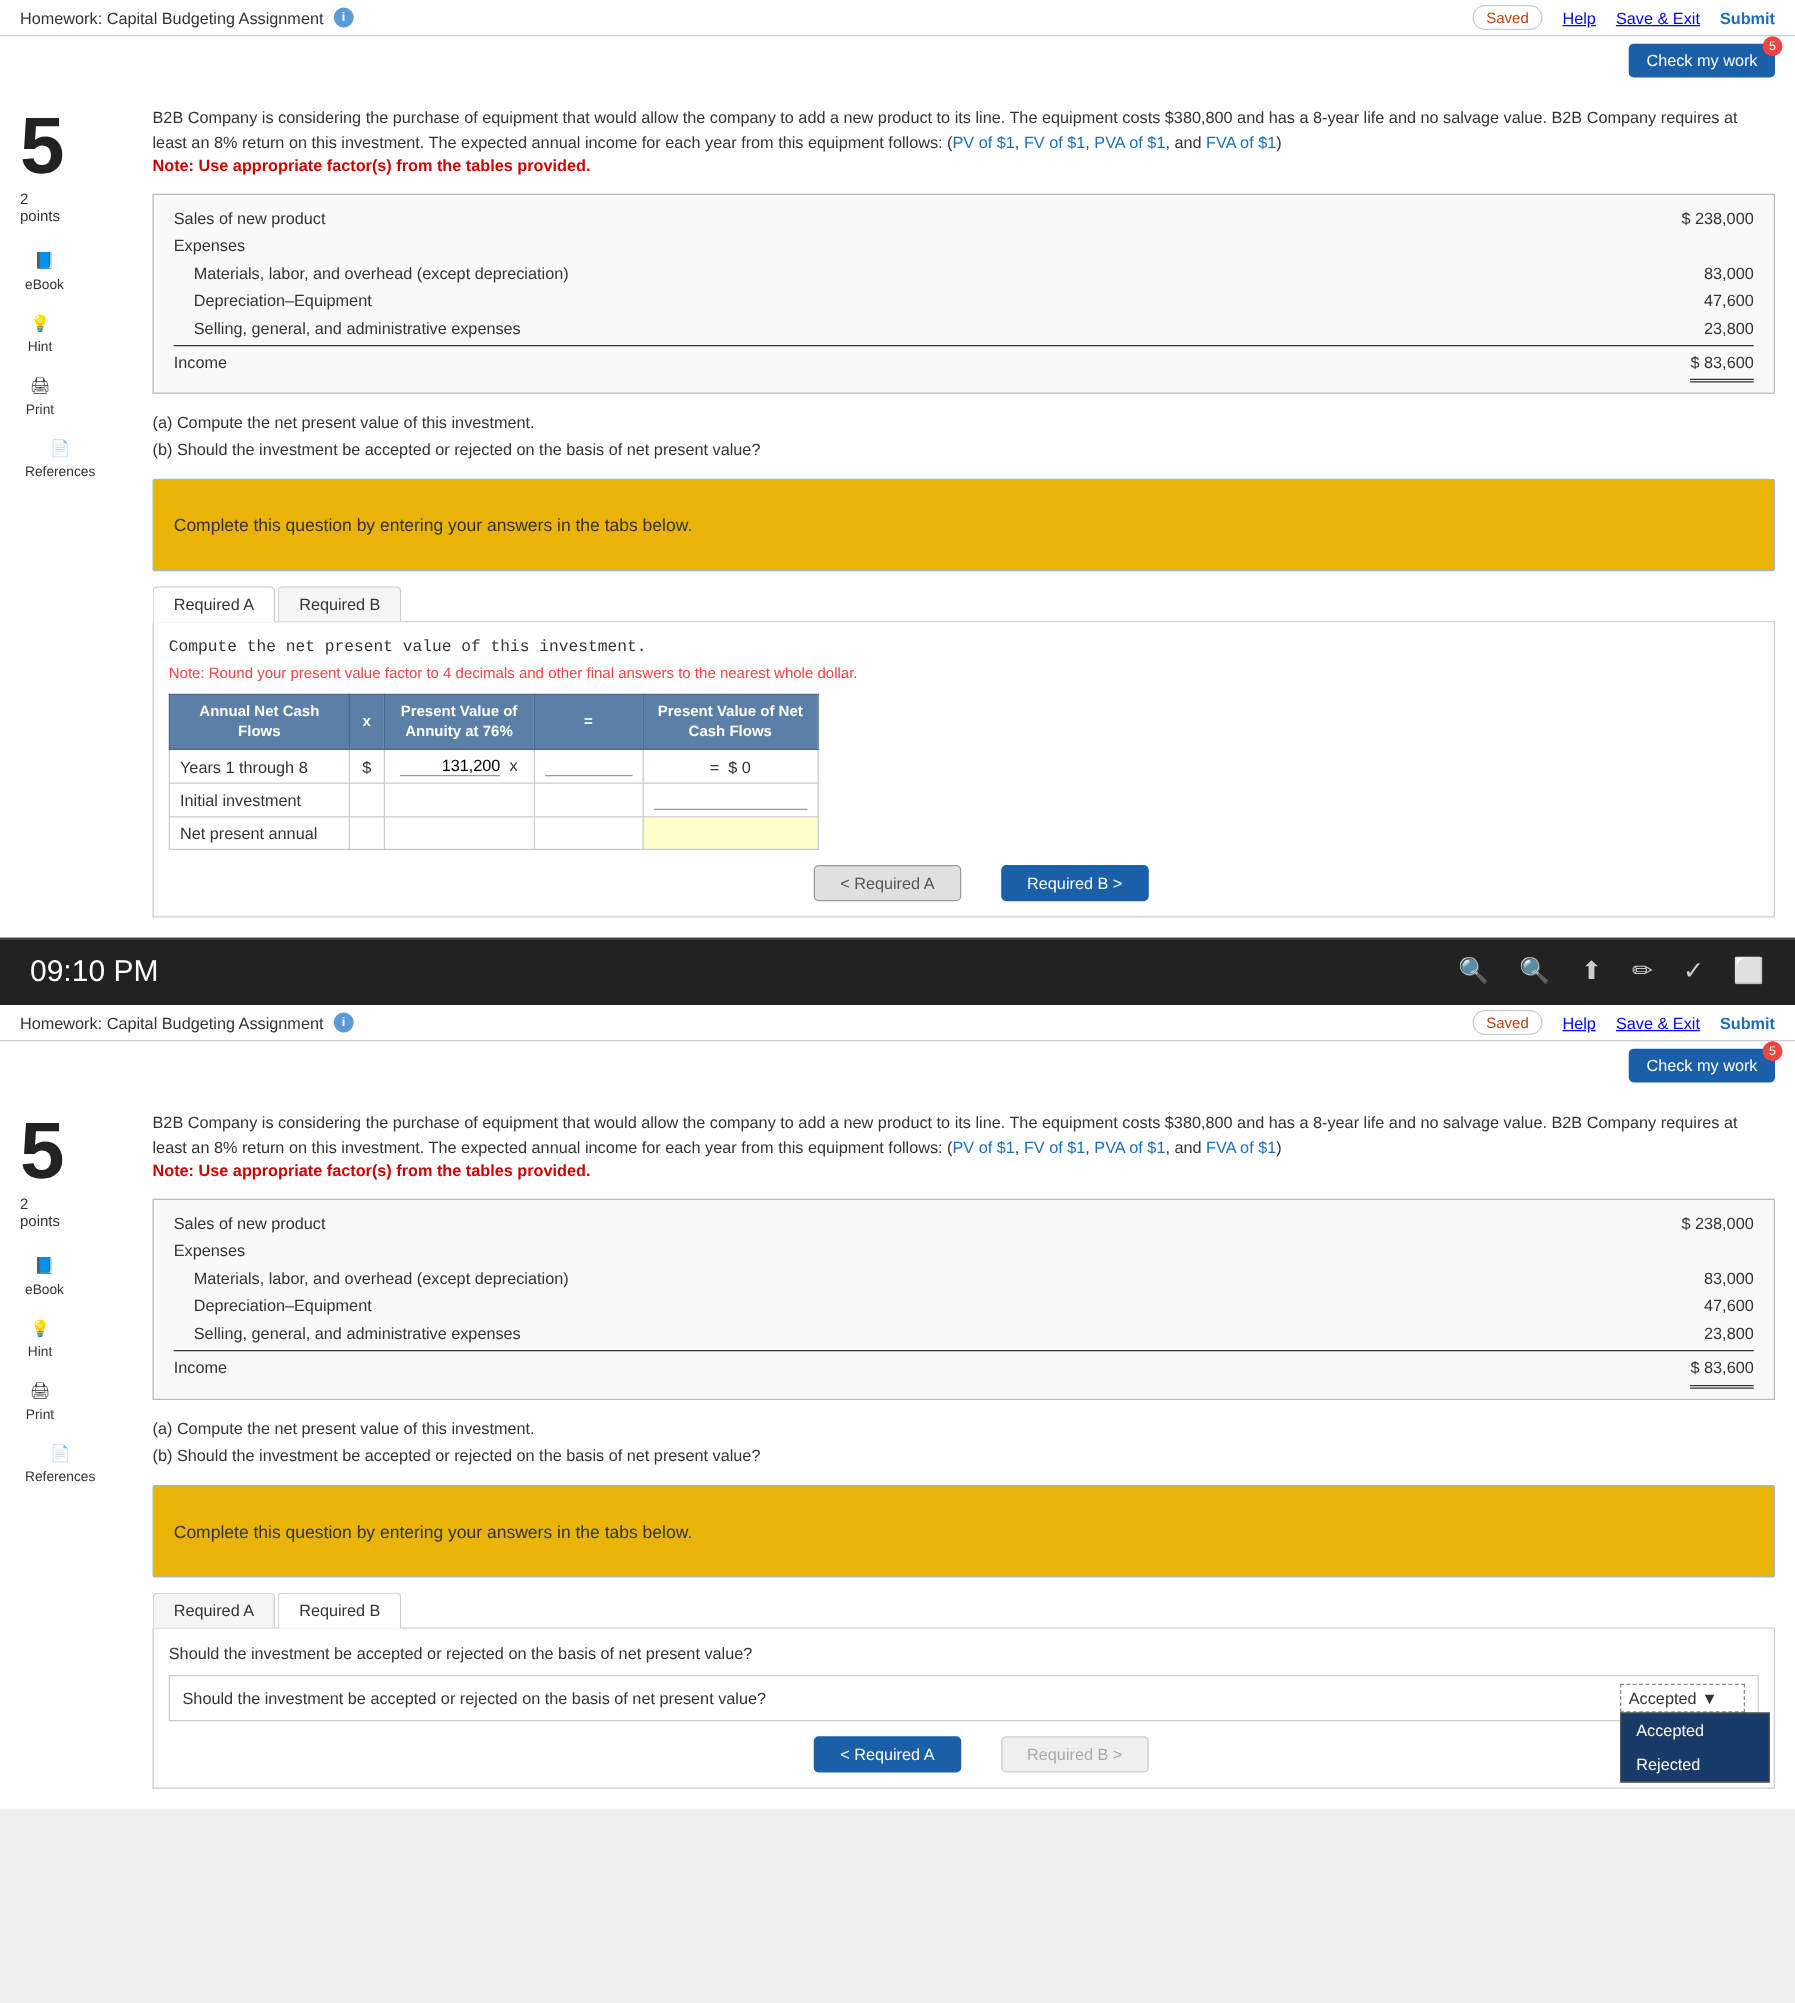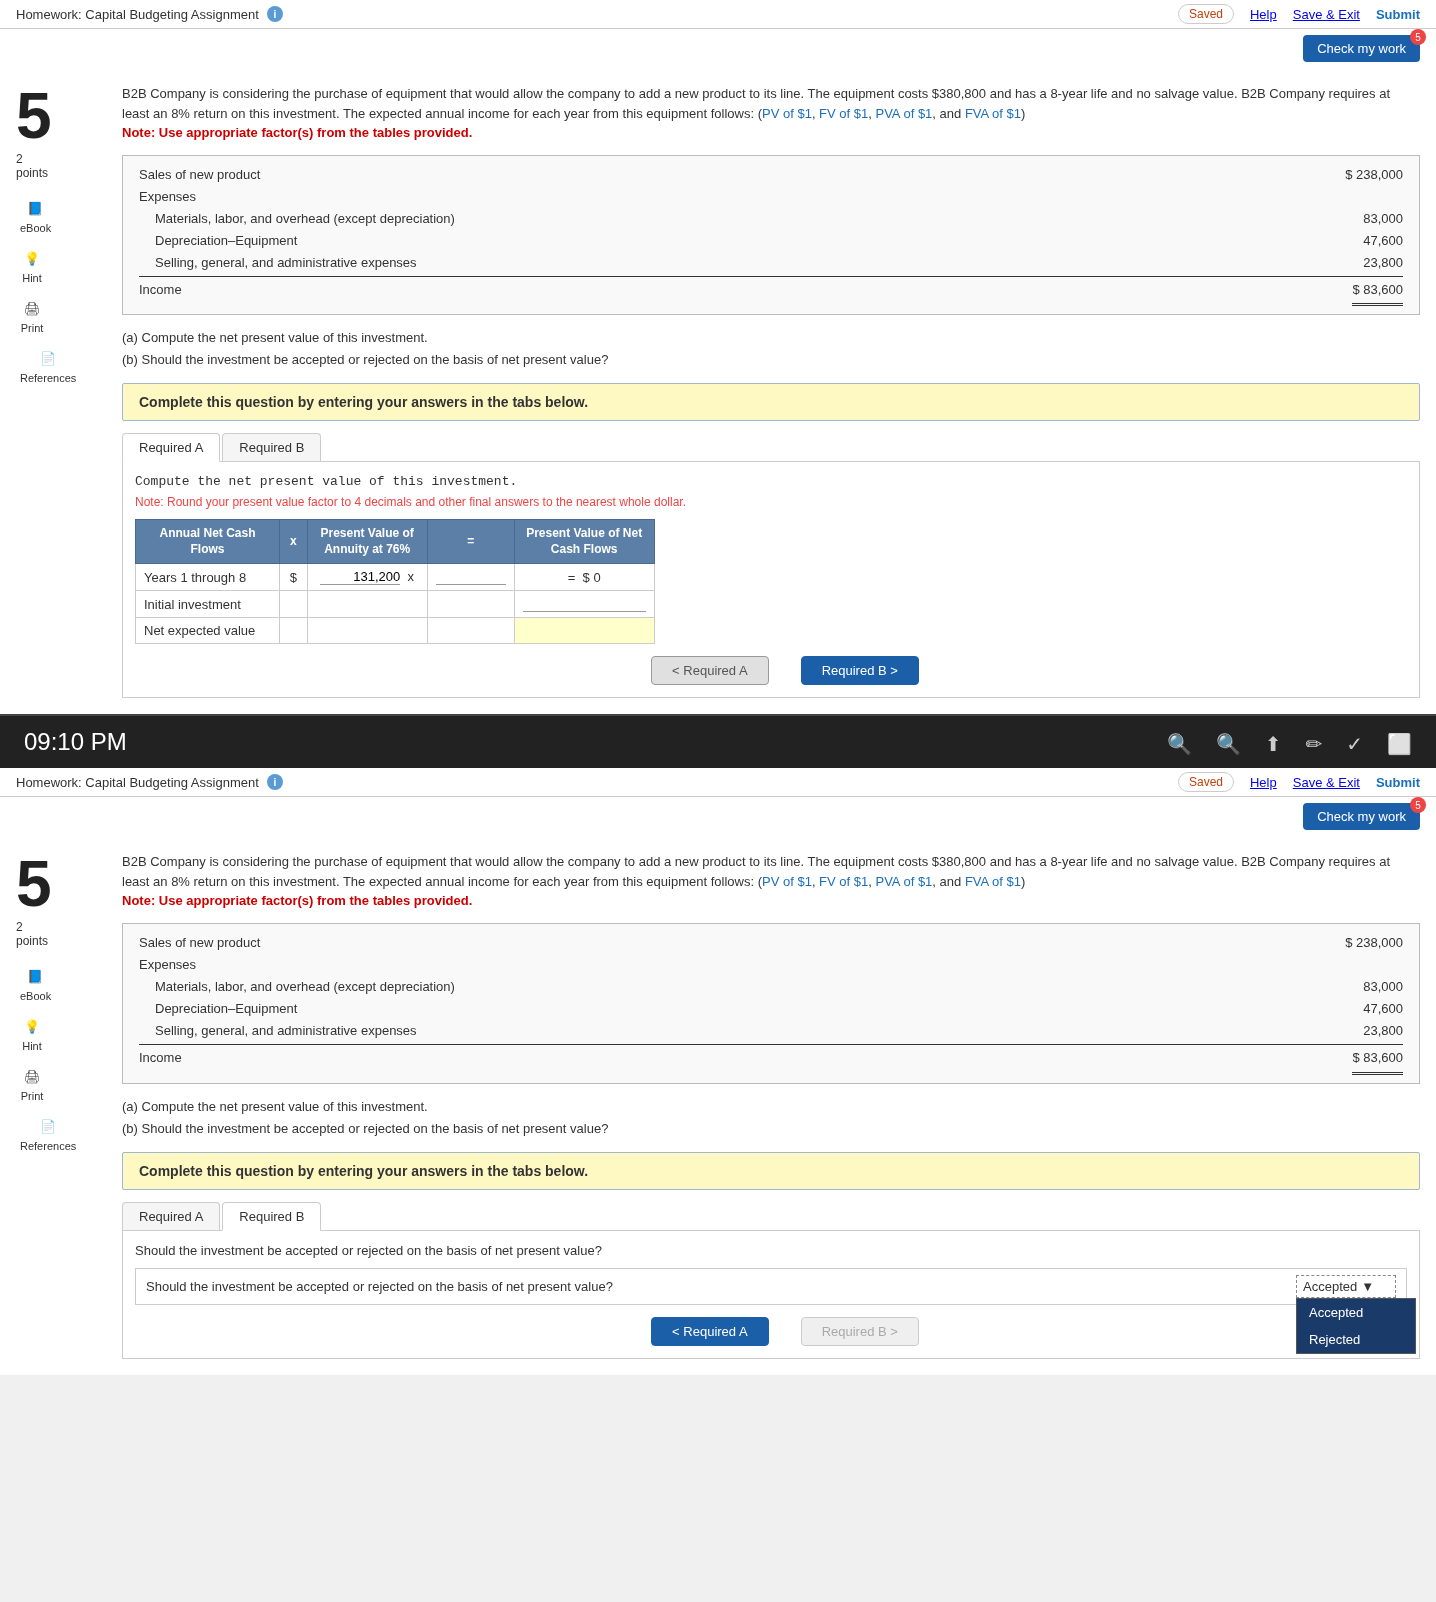--- a/index.html
+++ b/index.html
@@ -88,25 +88,25 @@
       background: #f9f9f9;
       font-size: 13px;
       line-height: 1.7;
     }
     .financial-table .row { display: flex; justify-content: space-between; }
     .financial-table .indent { padding-left: 16px; }
 
     .question-parts { font-size: 13px; margin-bottom: 12px; line-height: 1.7; }
 
     .complete-box {
-      background: #fef9c3;
+      background: #eab308;
       border: 1px solid #a0b8d0;
       border-radius: 2px;
-      padding: 10px 16px;
-      font-weight: bold;
+      padding: 28px 16px;
+      font-weight: normal;
       font-size: 14px;
       margin-bottom: 12px;
     }
 
     
     .tabs { display: flex; border-bottom: 1px solid #ccc; margin-bottom: 0; }
     .tab {
       padding: 6px 16px;
       font-size: 13px;
       cursor: pointer;
@@ -180,21 +180,21 @@
     .nav-btn.prev { background: #e0e0e0; color: #555; }
     .nav-btn.next { background: #1a5fa8; color: white; border-color: #1a5fa8; }
 
     
     .time-bar {
       background: #222;
       color: white;
       padding: 12px 24px;
       font-size: 24px;
       display: flex;
-      align-items: flex-end;
+      align-items: flex-start;
       gap: 20px;
     }
     .time-bar-icons { display: flex; gap: 24px; align-items: center; margin-left: auto; }
     .time-icon { font-size: 20px; color: #ccc; cursor: pointer; }
 
     
     .bottom-section { background: #fff; }
 
     
     .dropdown-container { position: relative; display: inline-block; }
@@ -365,21 +365,21 @@
             <tr>
               <td class="left">Initial investment</td>
               <td></td>
               <td></td>
               <td></td>
               <td>
                 <input type="text" value="" style="width: 100%; border-top: none; border-right: none; border-left: none; border-image: initial; border-bottom: 1px solid rgb(153, 153, 153); background: transparent;">
               </td>
             </tr>
             <tr>
-              <td class="left">Net expected value</td>
+              <td class="left">Net present annual</td>
               <td></td>
               <td></td>
               <td></td>
               <td class="yellow-cell">
                 <input type="text" value="" style="width: 100%; border: none; background: transparent;">
               </td>
             </tr>
           </tbody>
         </table>
 

